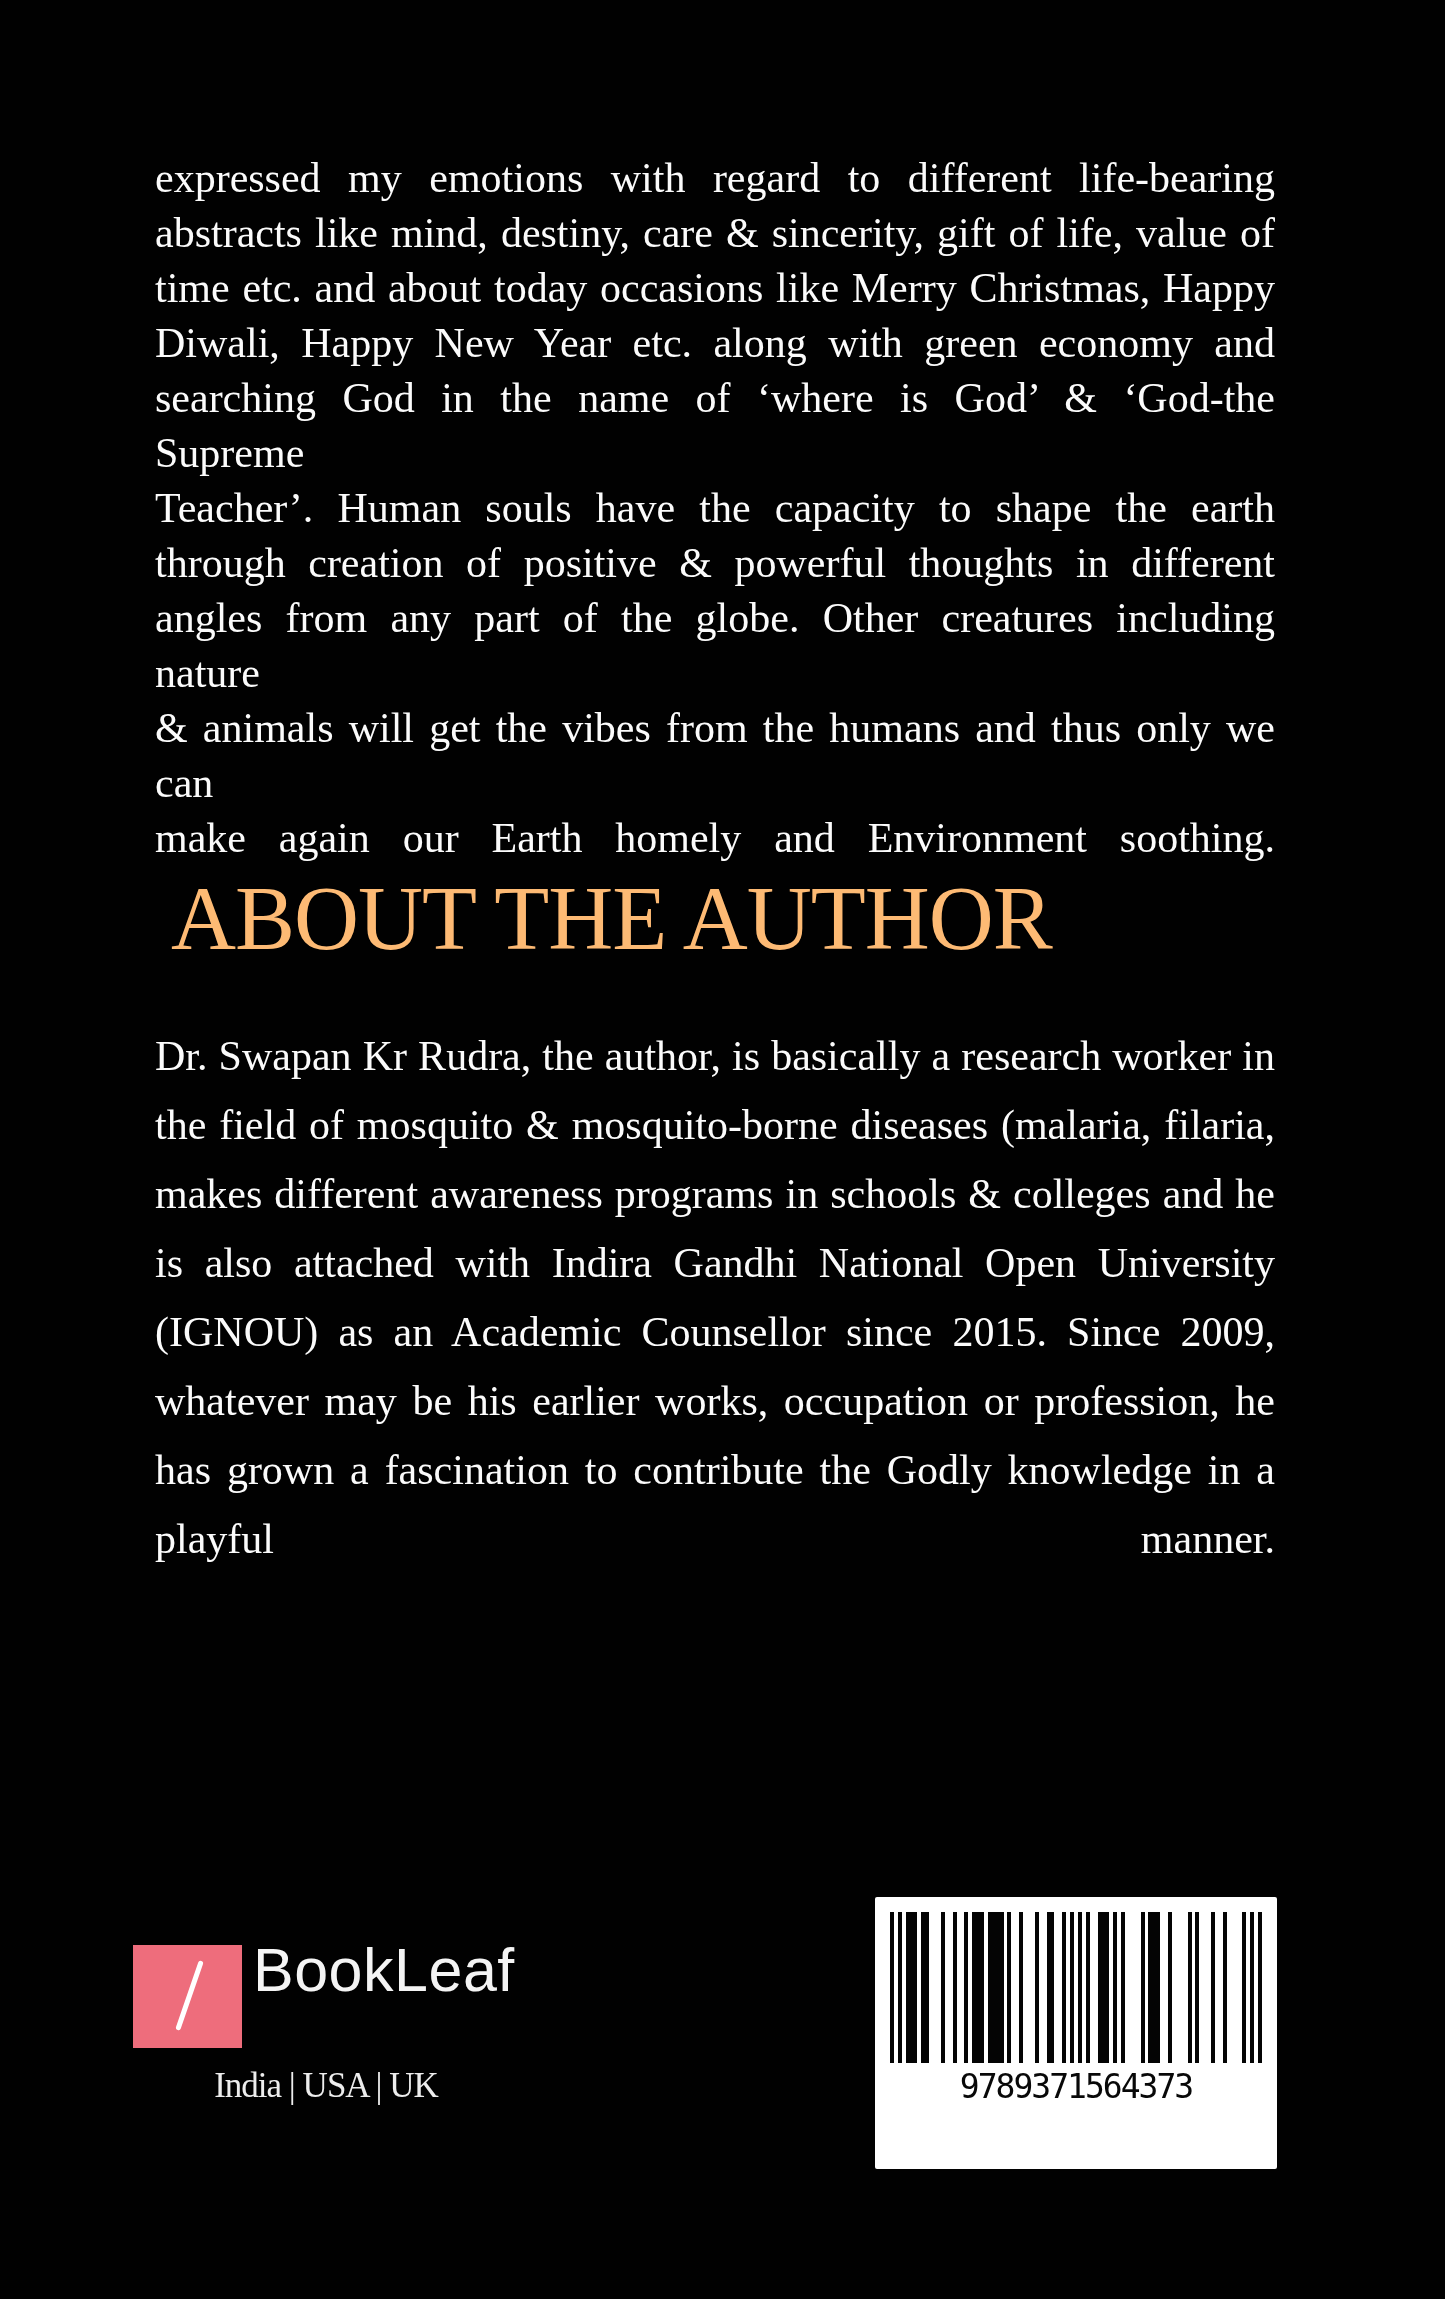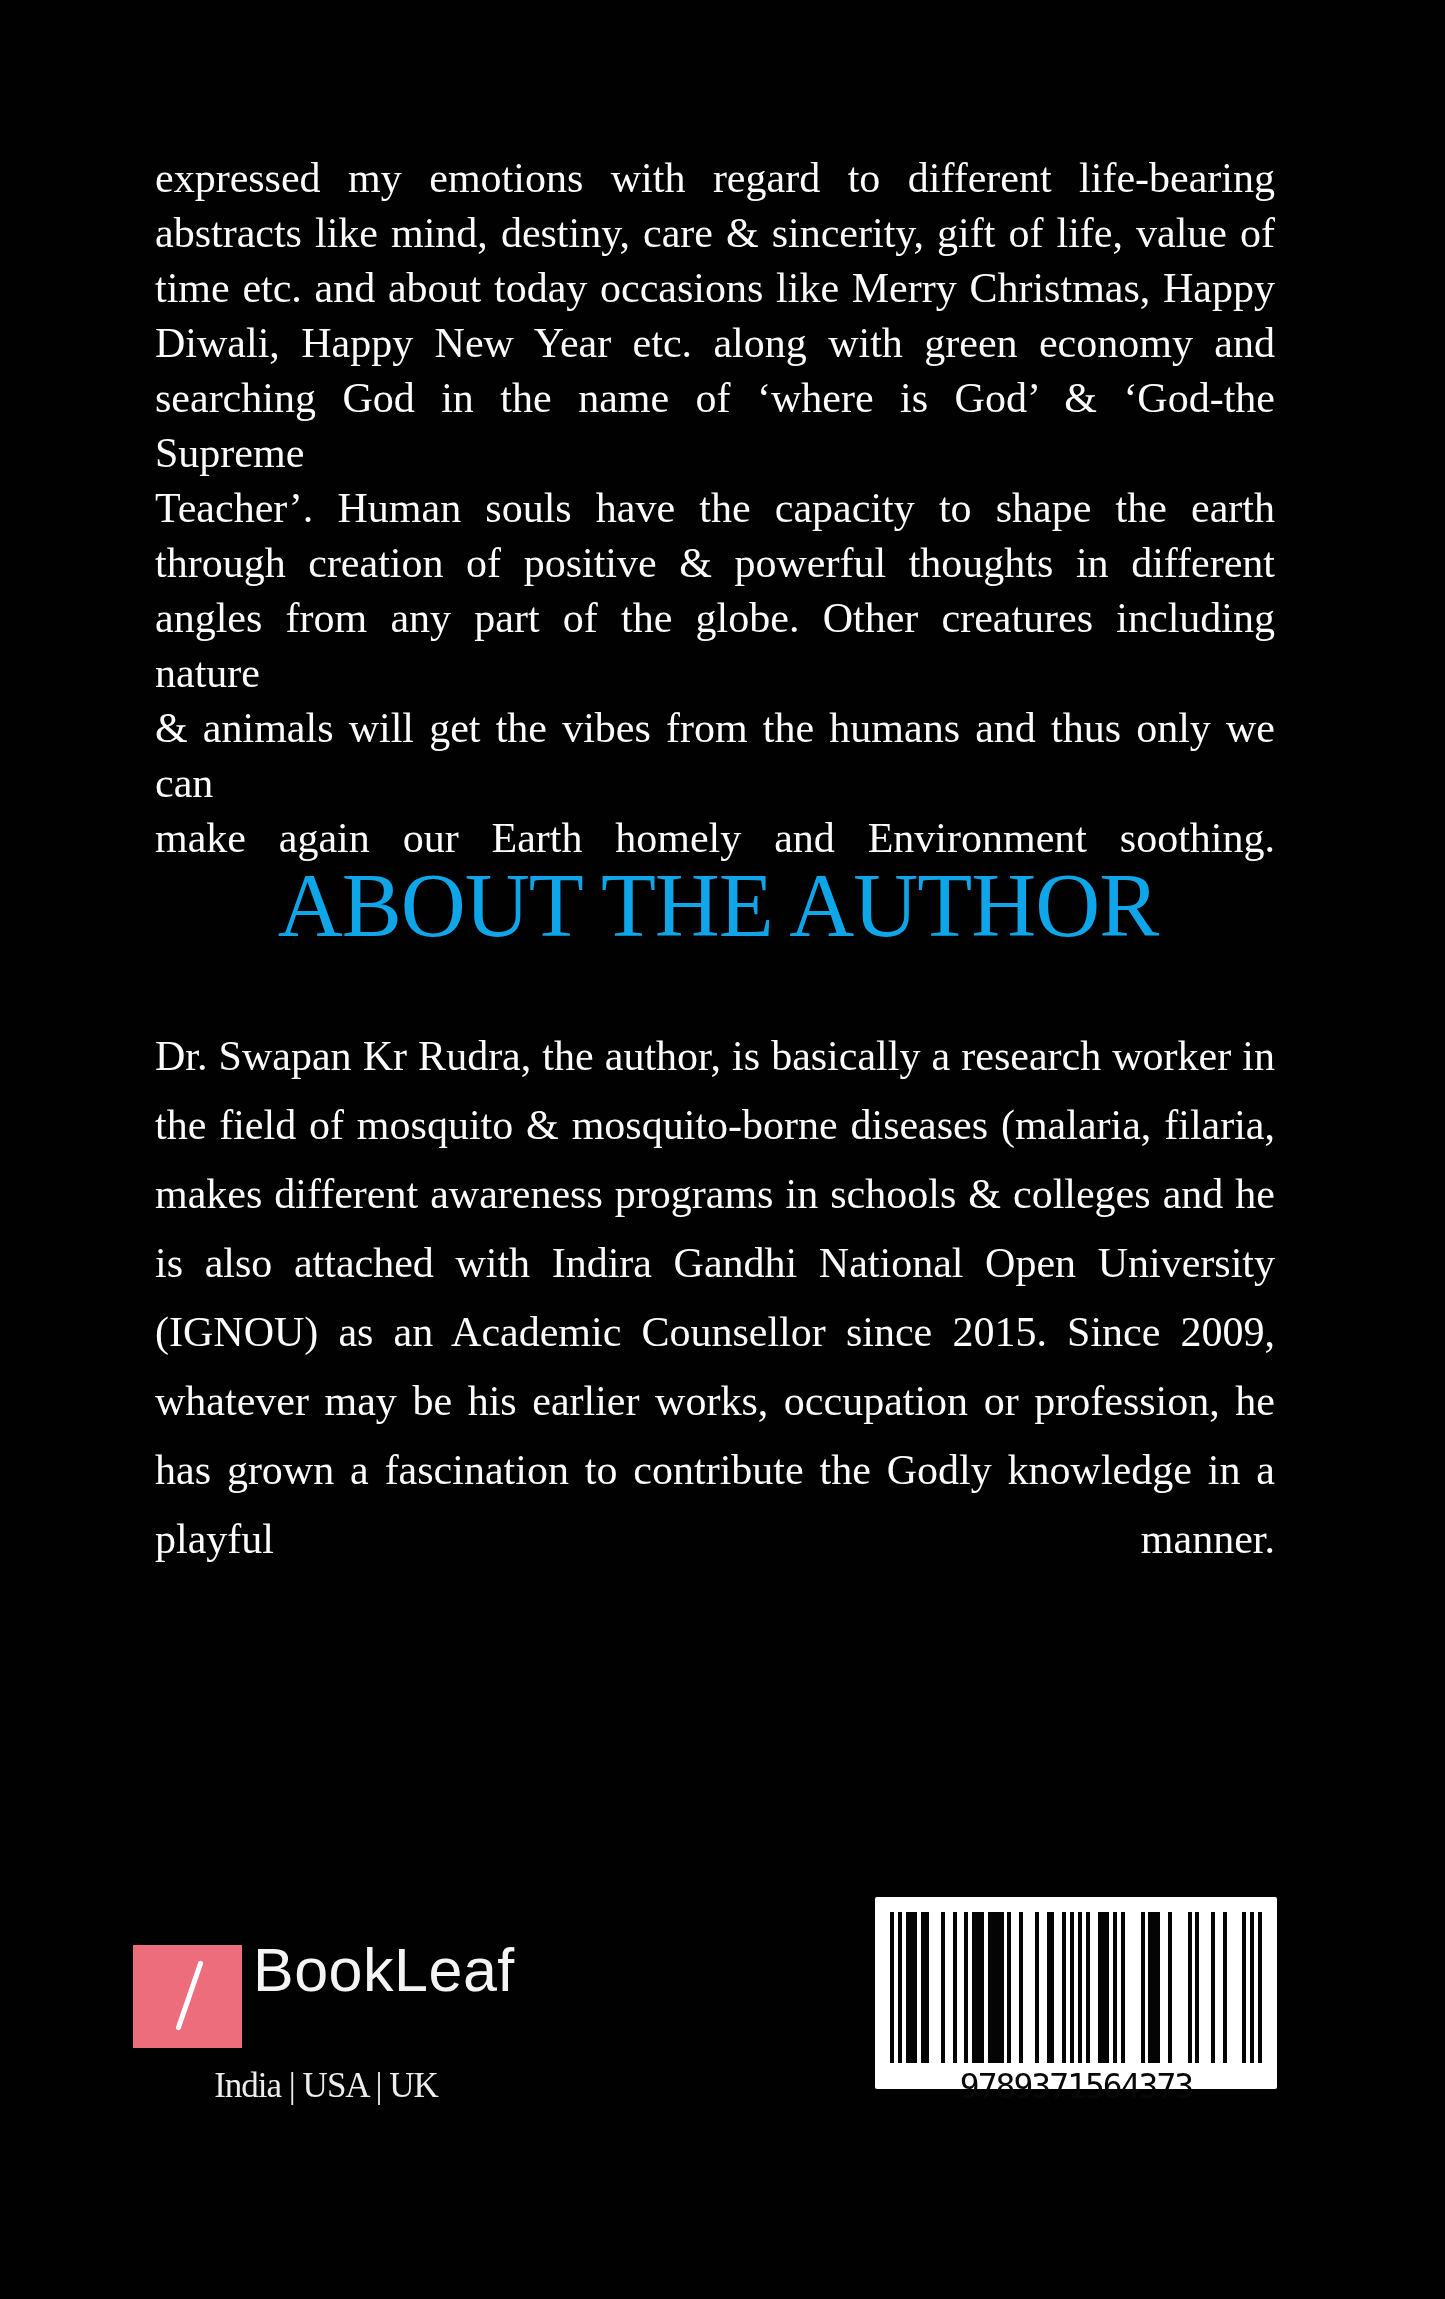--- a/index.html
+++ b/index.html
@@ -31,28 +31,28 @@
   .synopsis { top: 151px; }
   .synopsis .tline { line-height: 55px; }
   .author-bio { top: 1014px; }
   .author-bio .tline { line-height: 53px; margin-top: 16px; }
 
   .about-heading {
     position: absolute;
     left: 155px;
     top: 856px;
     width: 1120px;
-    margin: 3px;
+    margin: 16px;
     font-family: "Liberation Serif", serif;
     font-weight: normal;
     font-size: 90px;
     line-height: 94px;
     letter-spacing: -1px;
-    text-align: center;
-    color: #0ea5e9;
+    text-align: left;
+    color: #fdba74;
   }
 
   
   .logo-square {
     position: absolute;
     left: 133px;
     top: 1945px;
     width: 109px;
     height: 103px;
     background: #ee6d7c;
@@ -90,21 +90,21 @@
     letter-spacing: -1px;
     color: #ededed;
   }
 
   
   .barcode {
     position: absolute;
     left: 875px;
     top: 1897px;
     width: 402px;
-    height: 192px;
+    height: 272px;
     background: #ffffff;
     border-radius: 2px;
   }
   .bars {
     position: absolute;
     left: 15px;
     top: 15px;
     width: 372px;
     height: 151px;
   }

